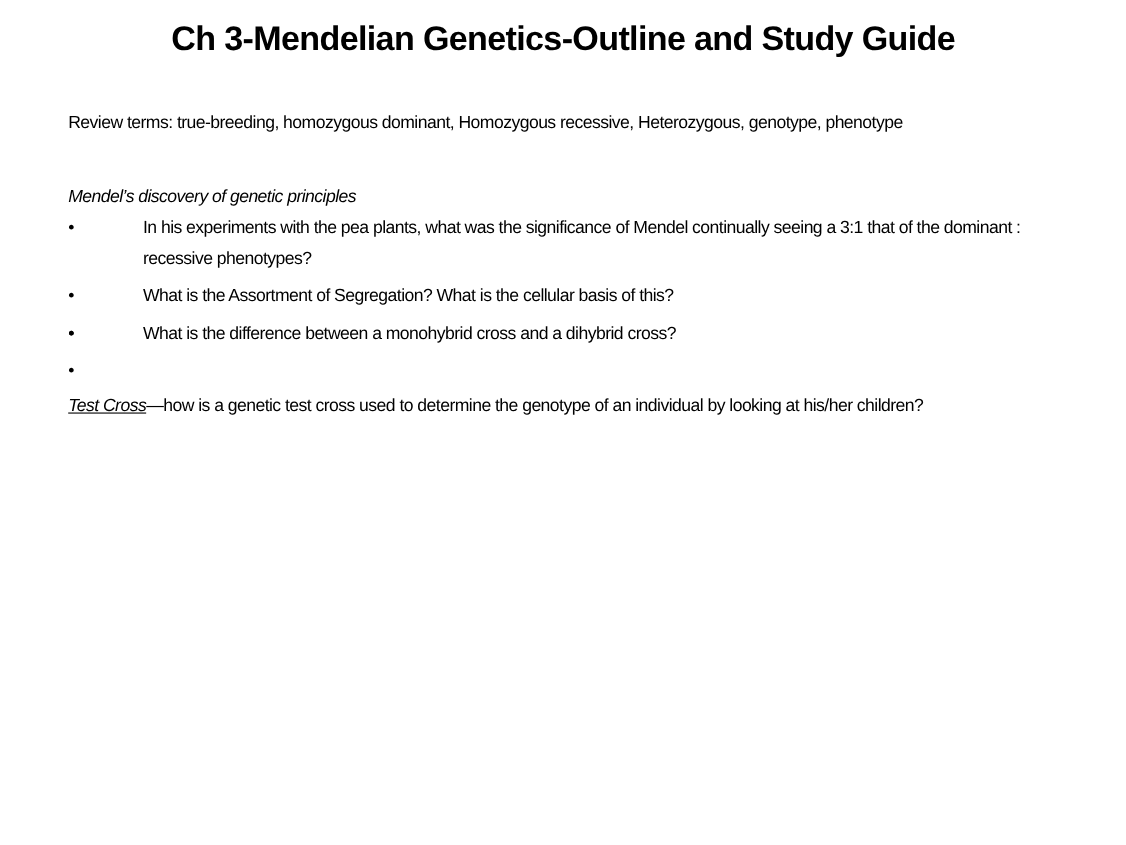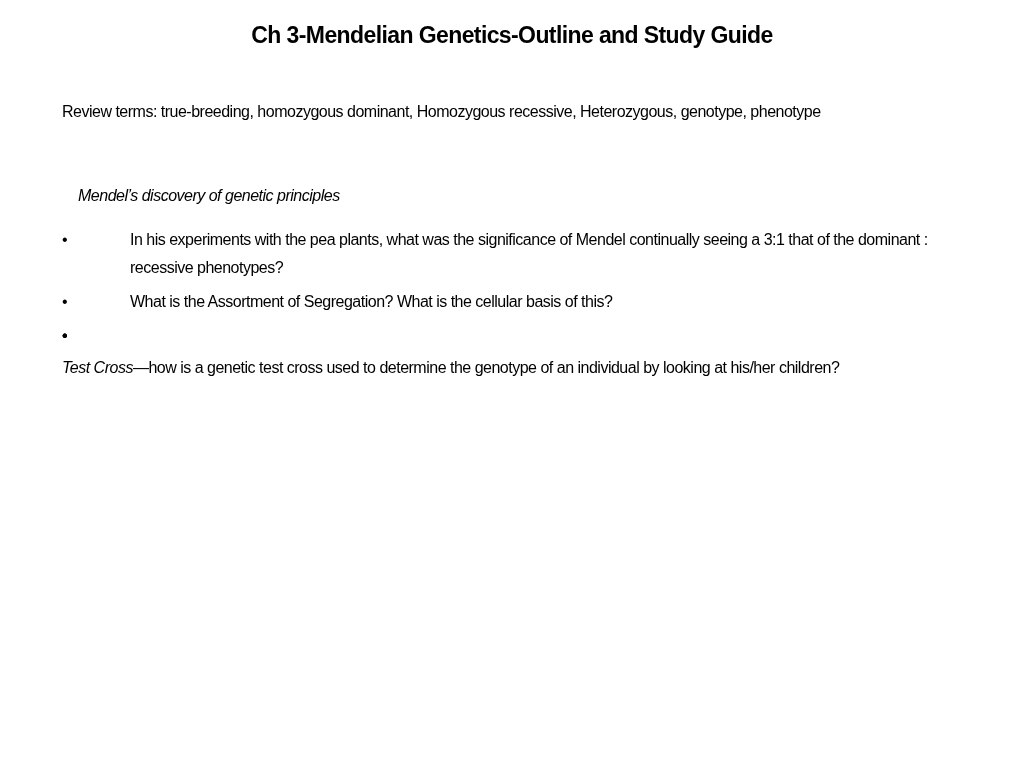--- a/index.html
+++ b/index.html
@@ -14,45 +14,46 @@
       overflow: hidden;
       font-family: "Liberation Sans", sans-serif;
       color: #000000;
     }
     .slide-title {
       position: absolute;
       top: 18px;
       left: 0;
       width: 1024px;
       text-align: center;
-      font-size: 23px;
+      font-size: 31px;
       font-weight: bold;
       letter-spacing: -0.6px;
       line-height: 34px;
     }
     .content {
       position: absolute;
       left: 62px;
       top: 98px;
       width: 900px;
       font-size: 16px;
       line-height: 28px;
       letter-spacing: -0.5px;
     }
     .para {
       padding-left: 68px;
       text-indent: -68px;
       margin: 0;
     }
     .para .lead {
       font-style: italic;
+      text-decoration: underline;
     }
     .heading {
       font-style: italic;
-      margin: 16px;
+      margin: 0;
     }
     .gap-lg { height: 40px; }
     .gap-sm { height: 32px; }
     ul.bullets {
       list-style: none;
       margin: 0;
       padding: 0;
     }
     ul.bullets li {
       position: relative;
@@ -87,20 +88,21 @@
       </li>
       <li>
         <span class="bullet">•</span>
         <span>What is the Assortment of Segregation?  What is the cellular basis of this?</span>
       </li>
       <li>
         <span class="bullet">•</span>
       </li>
       <li>
         <span class="bullet">•</span>
+        <span>What is the difference between a monohybrid cross and a dihybrid cross?</span>
       </li>
       <li>
         <span class="bullet">•</span>
       </li>
     </ul>
 
     <div class="gap-sm"></div>
 
     <p class="para"><span class="lead">Test Cross</span><span>—how is a genetic test cross used to determine the genotype of an individual by looking at his/her children?</span></p>
   </div>

